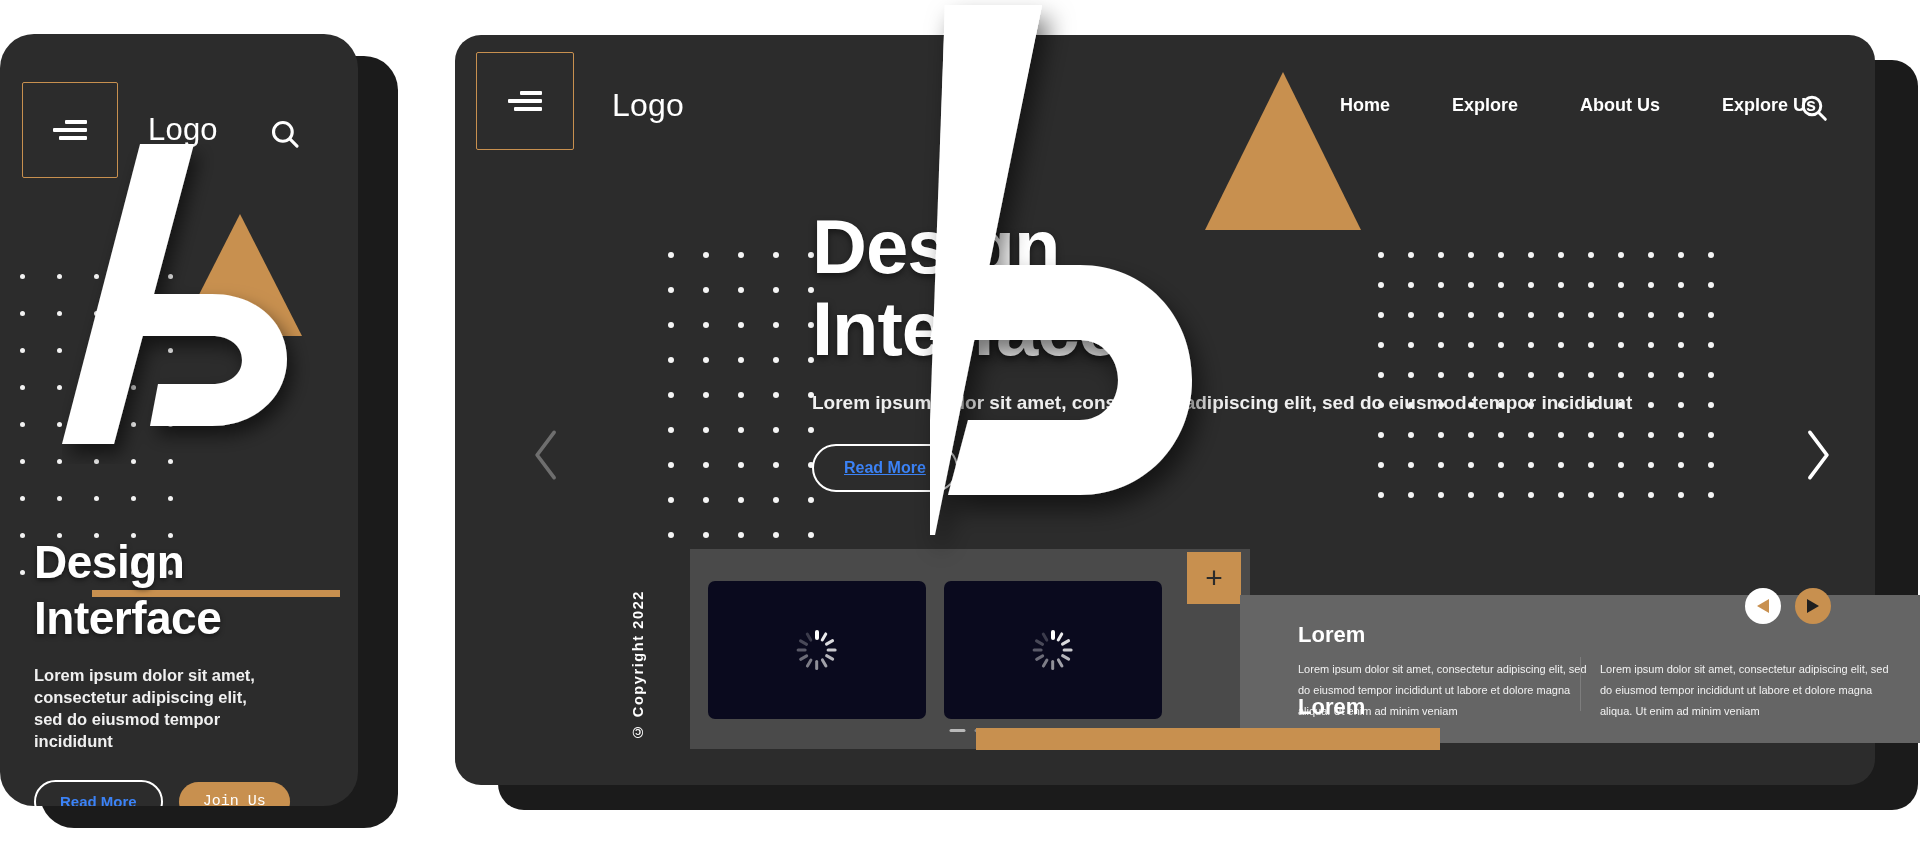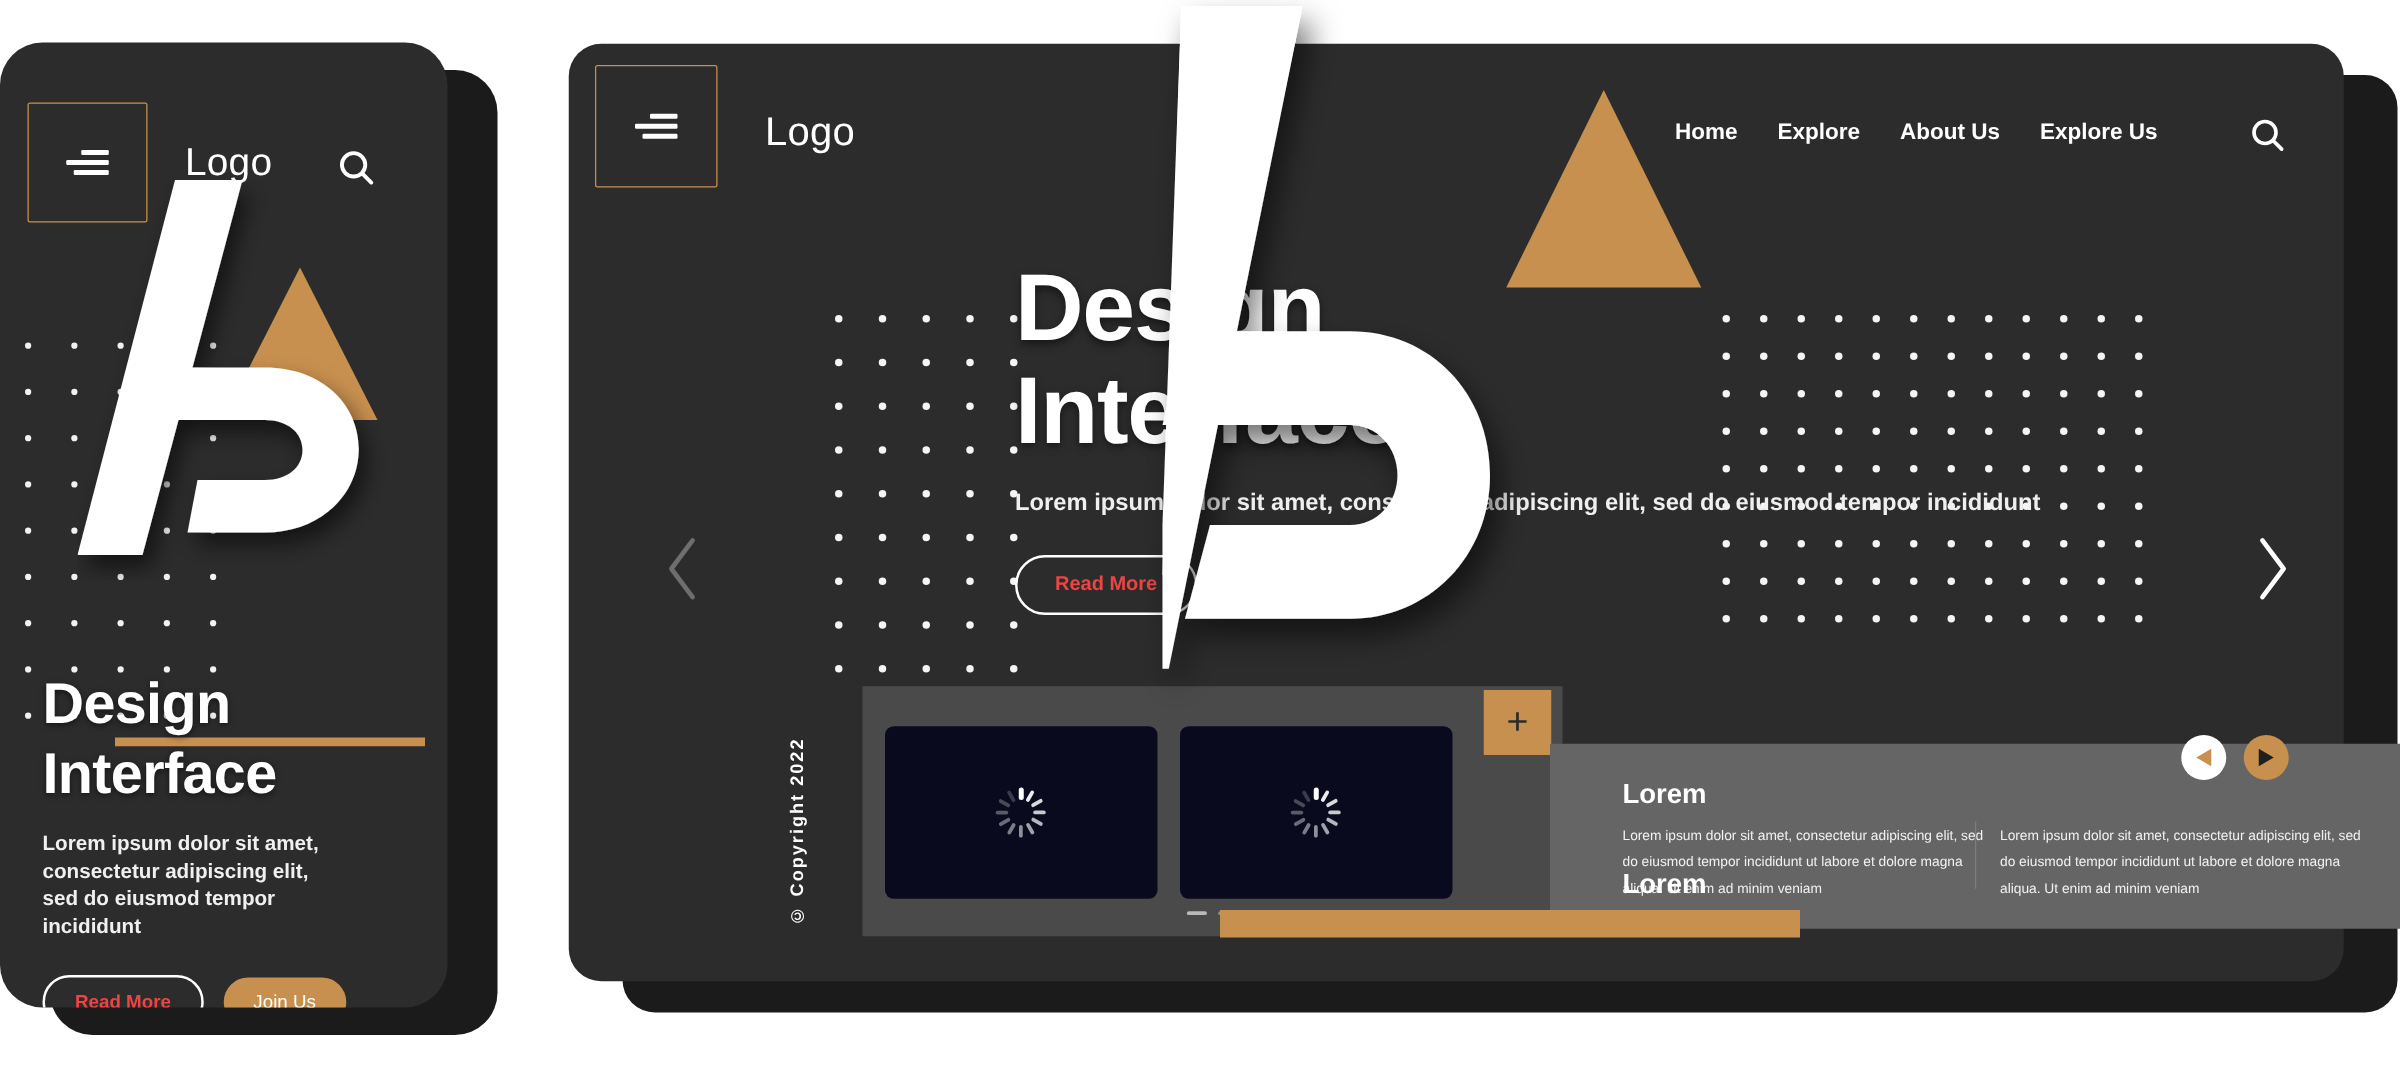--- a/index.html
+++ b/index.html
@@ -80,41 +80,41 @@
   #mobile-para{
     margin-top:18px; color:#f0f0f0; font-size:16.5px; line-height:22px; font-weight:700;
     width:230px;
   }
   #mobile-btns{ margin-top:28px; display:flex; gap:16px; align-items:center; }
 
   .btn{
     border-radius:999px; font-weight:700; cursor:pointer; text-align:center;
     display:inline-flex; align-items:center; justify-content:center;
   }
-  .btn-outline{ border:2.5px solid #fff; color:#ef4444; background:transparent; }
-  .btn-gold{ background:#c8904f; color:#fff; border:none; }
+  .btn-outline{ border:2.5px solid #fff; color:#3b82f6; background:transparent;text-decoration:underline; }
+  .btn-gold{ background:#c8904f; color:#fff; border:none;font-family:Liberation Mono, monospace; }
   .btn-sm{ font-size:15px; padding:11px 24px; }
   .btn-md{ font-size:16px; padding:13px 30px; }
   .btn-gold.btn-md{ font-weight:400; }
   .btn-gold.btn-sm{ font-weight:400; }
 
   
   #desktop-shadow{
     position:absolute; left:498px; top:60px; width:1420px; height:750px;
     background:#1b1b1b; border-radius:26px;
   }
   #desktop{
     position:absolute; left:455px; top:35px; width:1420px; height:750px;
     background:#2c2c2c; border-radius:26px; overflow:hidden;
   }
   #desktop-logo{
     position:absolute; left:612px; top:87px; color:#fff; font-size:32px; letter-spacing:.2px;
   }
   #desktop-nav{
-    position:absolute; left:1340px; top:95px; display:flex; gap:32px; align-items:center;
+    position:absolute; left:1340px; top:95px; display:flex; gap:62px; align-items:center;
   }
   #desktop-nav a{
     color:#fff; font-size:18px; font-weight:700; text-decoration:none; white-space:nowrap;
   }
   #desktop-search{ position:absolute; left:1798px; top:92px; width:32px; height:32px; cursor:pointer; }
 
   
   #d-dots-left{
     position:absolute; left:668px; top:252px;
     display:grid; grid-template-columns:repeat(5, 35px); grid-auto-rows:35px;

